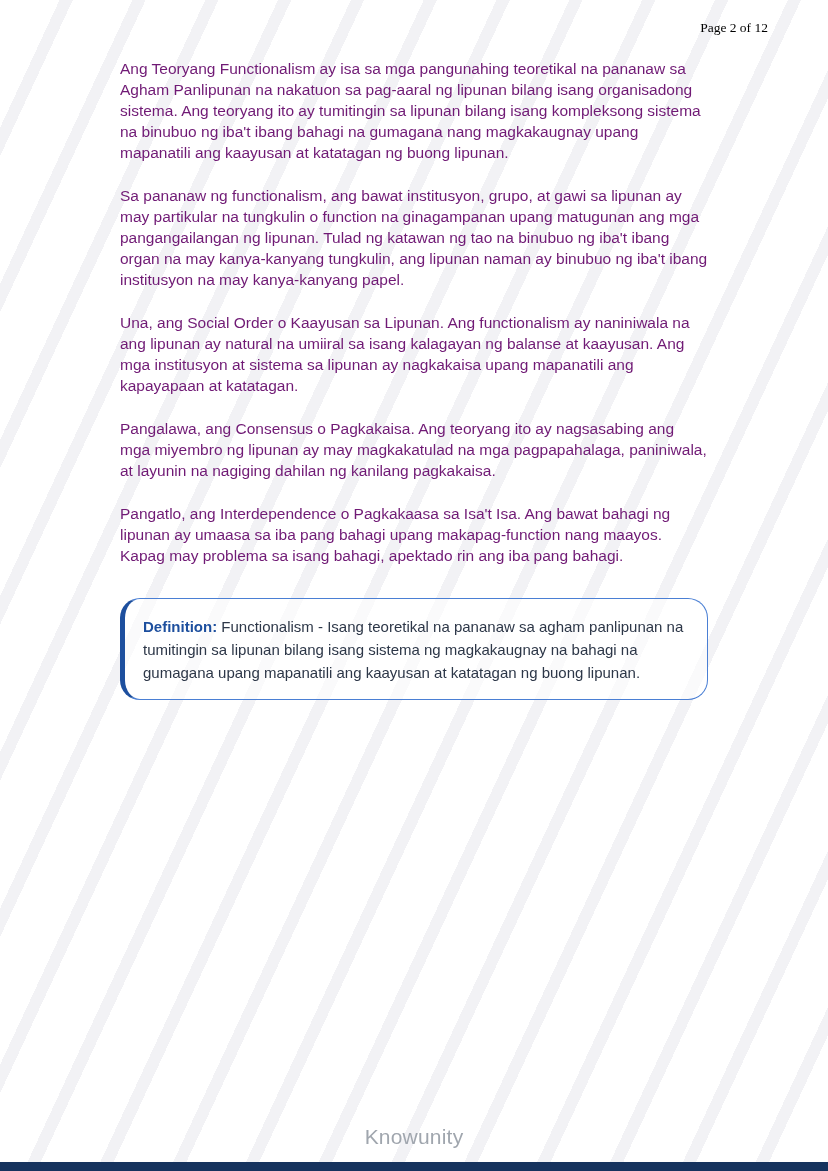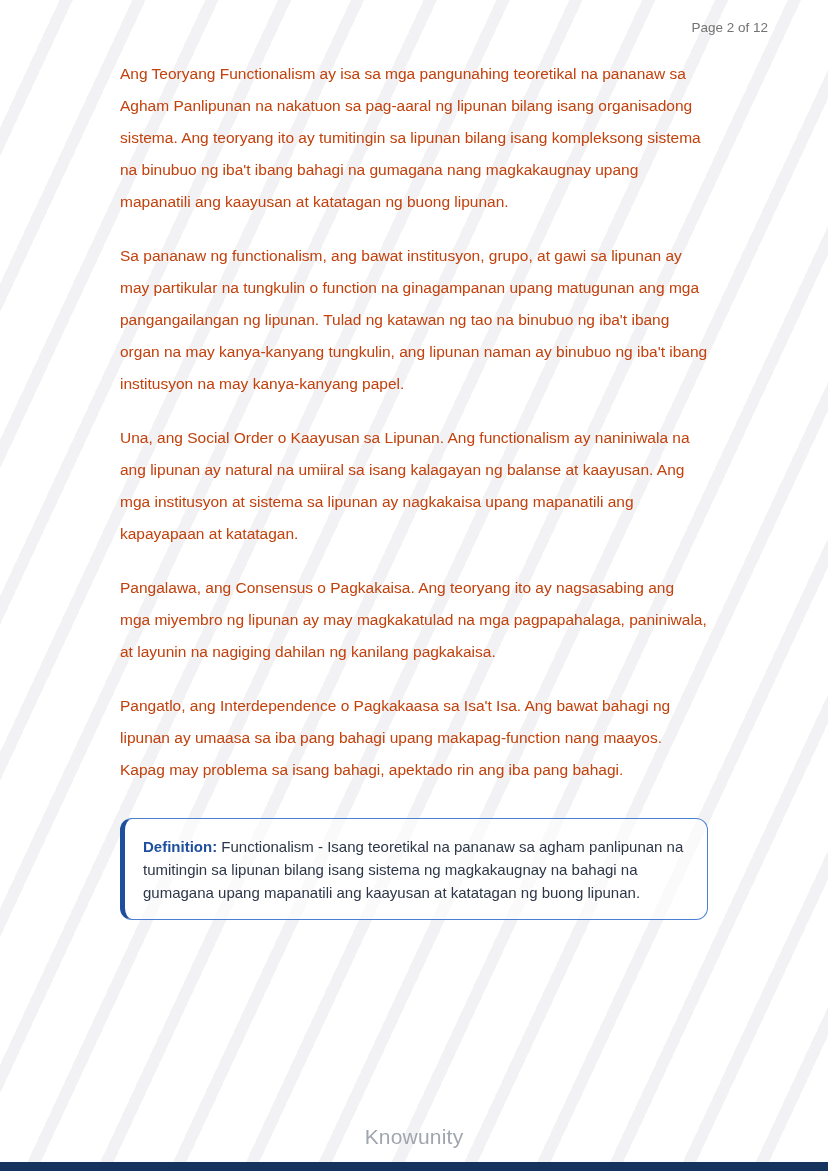--- a/index.html
+++ b/index.html
@@ -19,23 +19,23 @@
       #f2f2f5 54px,
       #f2f2f5 66px
     );
     font-family: "Liberation Sans", "DejaVu Sans", sans-serif;
     color: #2d3748;
   }
   .page-number {
     position: absolute;
     top: 20px;
     right: 60px;
-    font-family: Liberation Sans, sans-serif;
+    font-family: Liberation Serif, serif;
     font-size: 13.5px;
-    color: #737373;
+    color: #000000;
   }
   .content {
     position: absolute;
     top: 58px;
     left: 120px;
     width: 588px;
   }
   .section-heading {
     font-size: 16px;
     font-weight: bold;
@@ -43,29 +43,29 @@
     margin: 0 0 28px 0;
     padding-bottom: 13px;
     border-bottom: 2px solid #2e6bd6;
     letter-spacing: 0.1px;
   }
   .section-heading.second {
     margin-top: 38px;
   }
   .content p.body-text {
     font-size: 15.5px;
-    line-height: 32px;
+    line-height: 21px;
     margin: 0 0 22px 0;
-    color: #c2410c;
+    color: #701a75;
   }
   .definition-box {
     margin-top: 32px;
     border: 1.5px solid #4a7fd4;
     border-left: 5px solid #1d4f9e;
-    border-radius: 12px;
+    border-radius: 20px;
     padding: 16px 22px 15px 18px;
     background: rgba(255,255,255,0.6);
   }
   .definition-box p {
     margin: 0;
     font-size: 15px;
     line-height: 23px;
     color: #2d3748;
   }
   .definition-box .definition-label {

